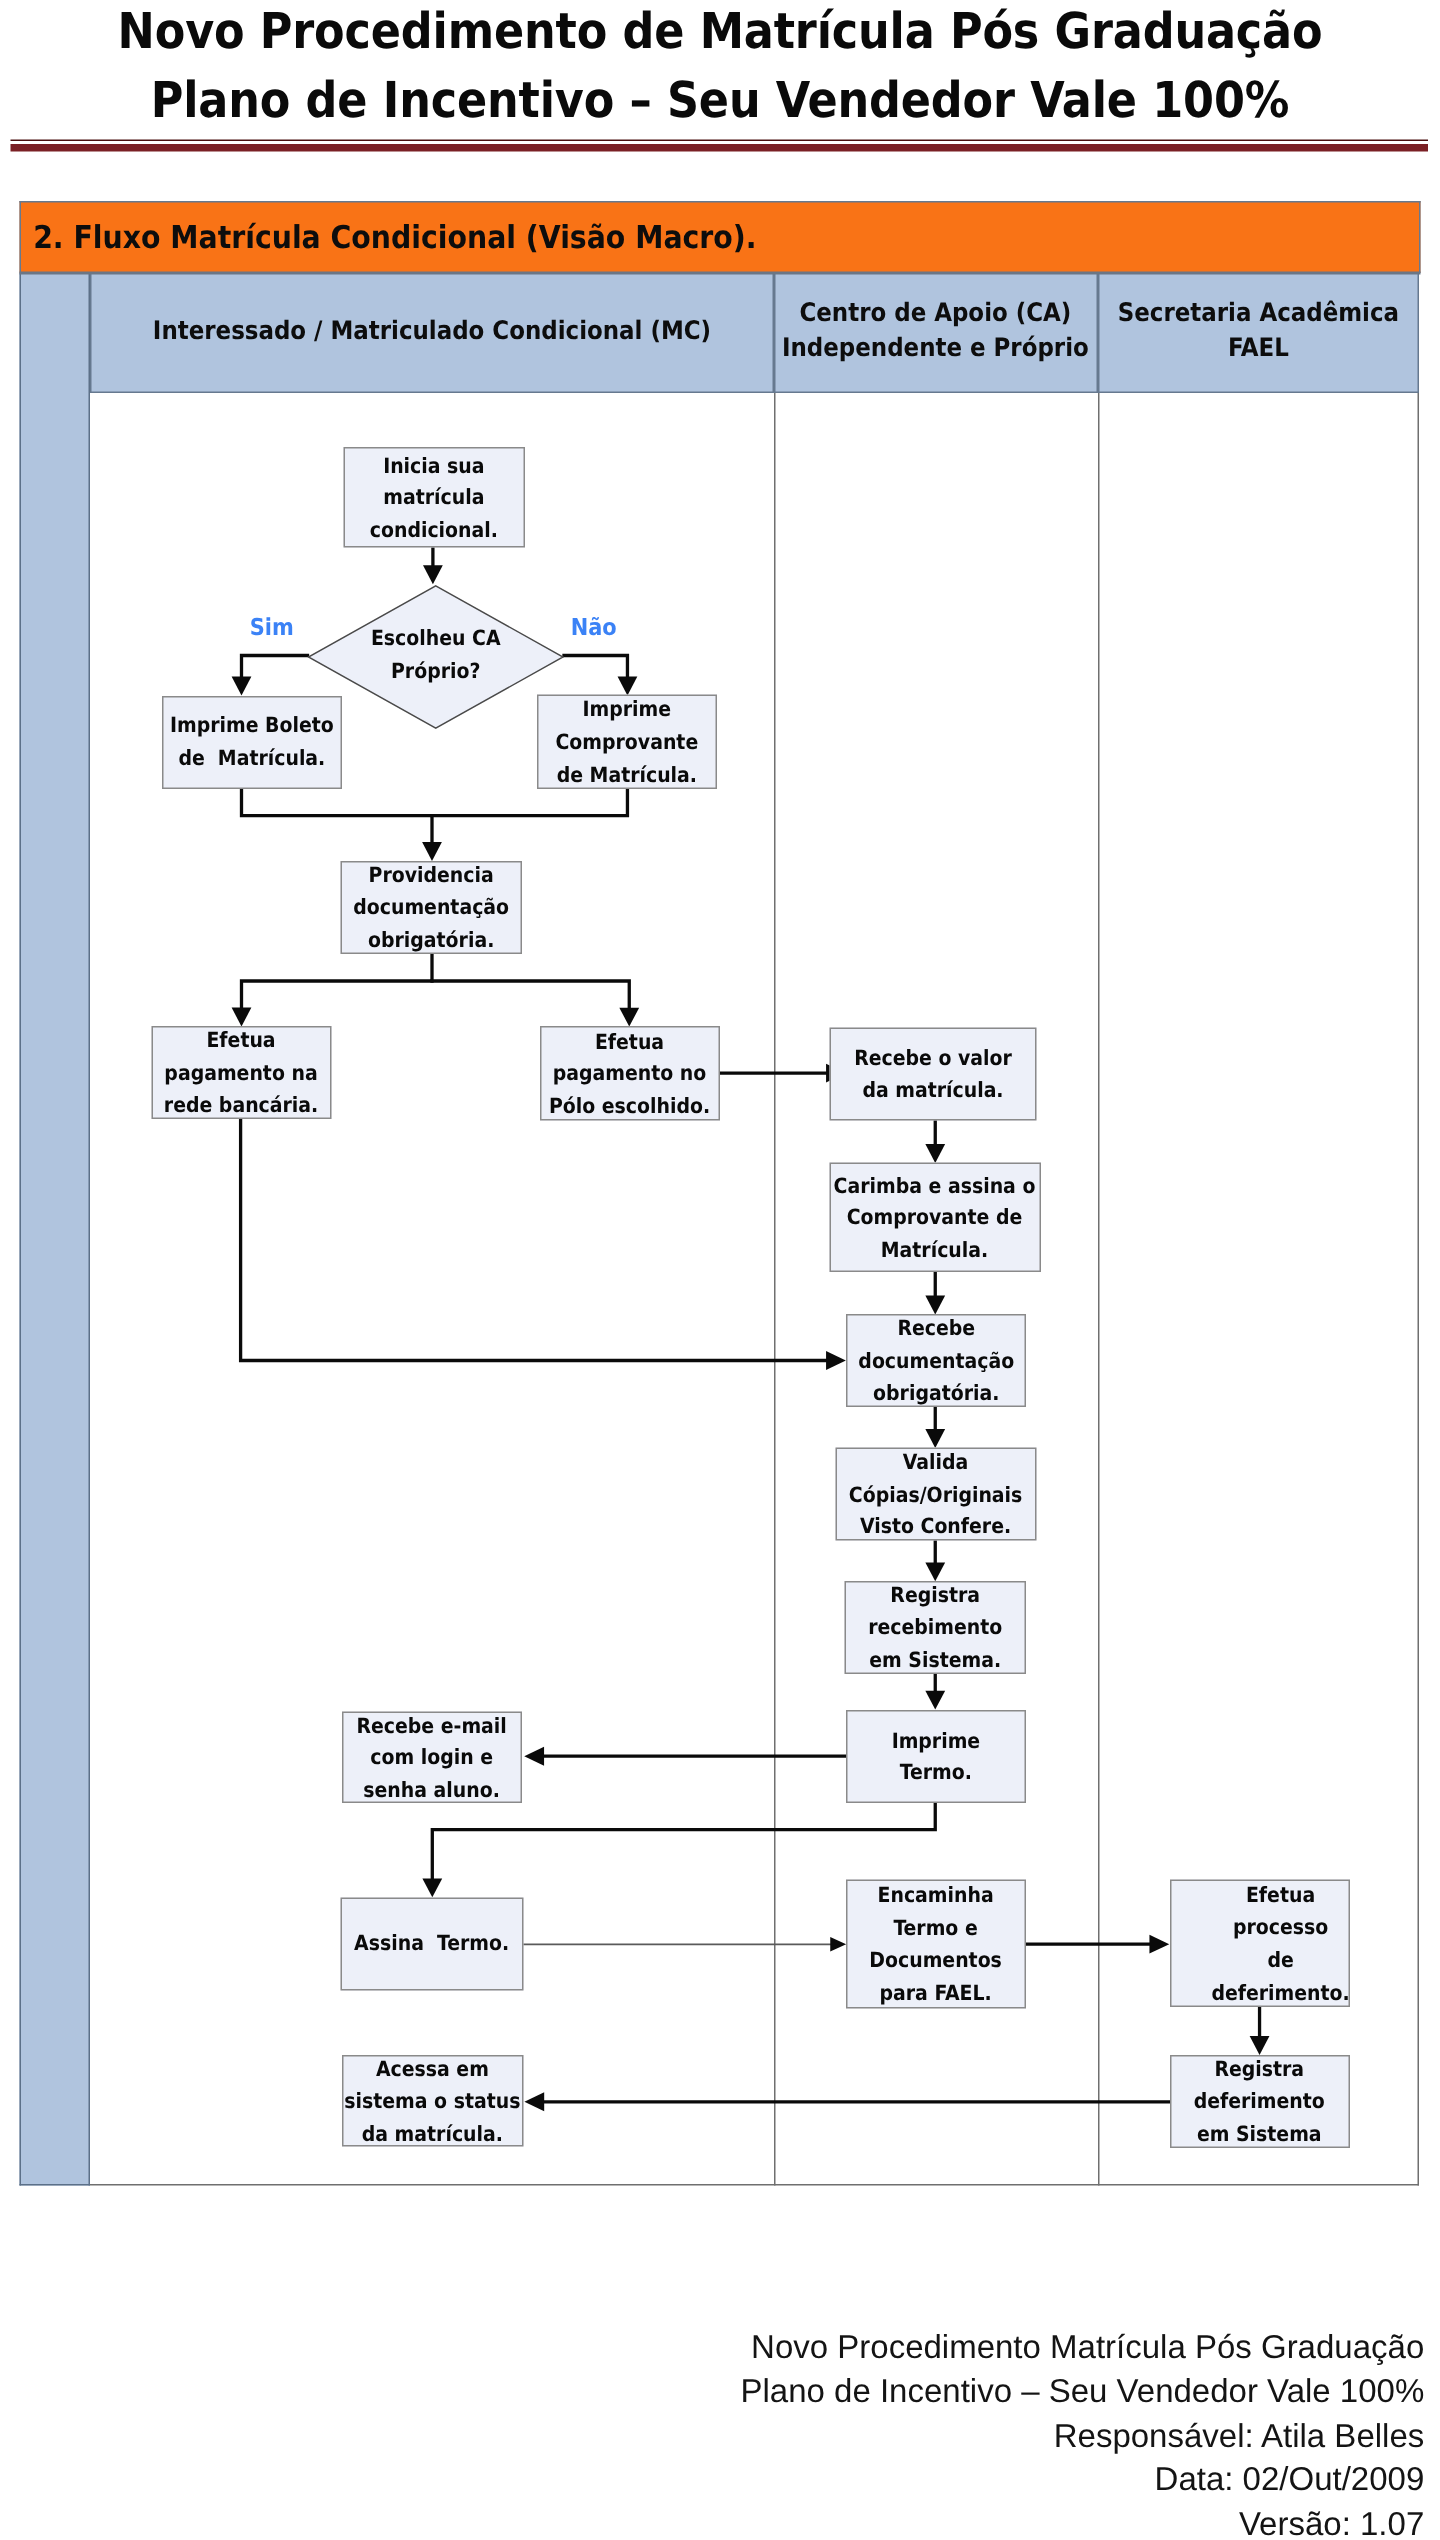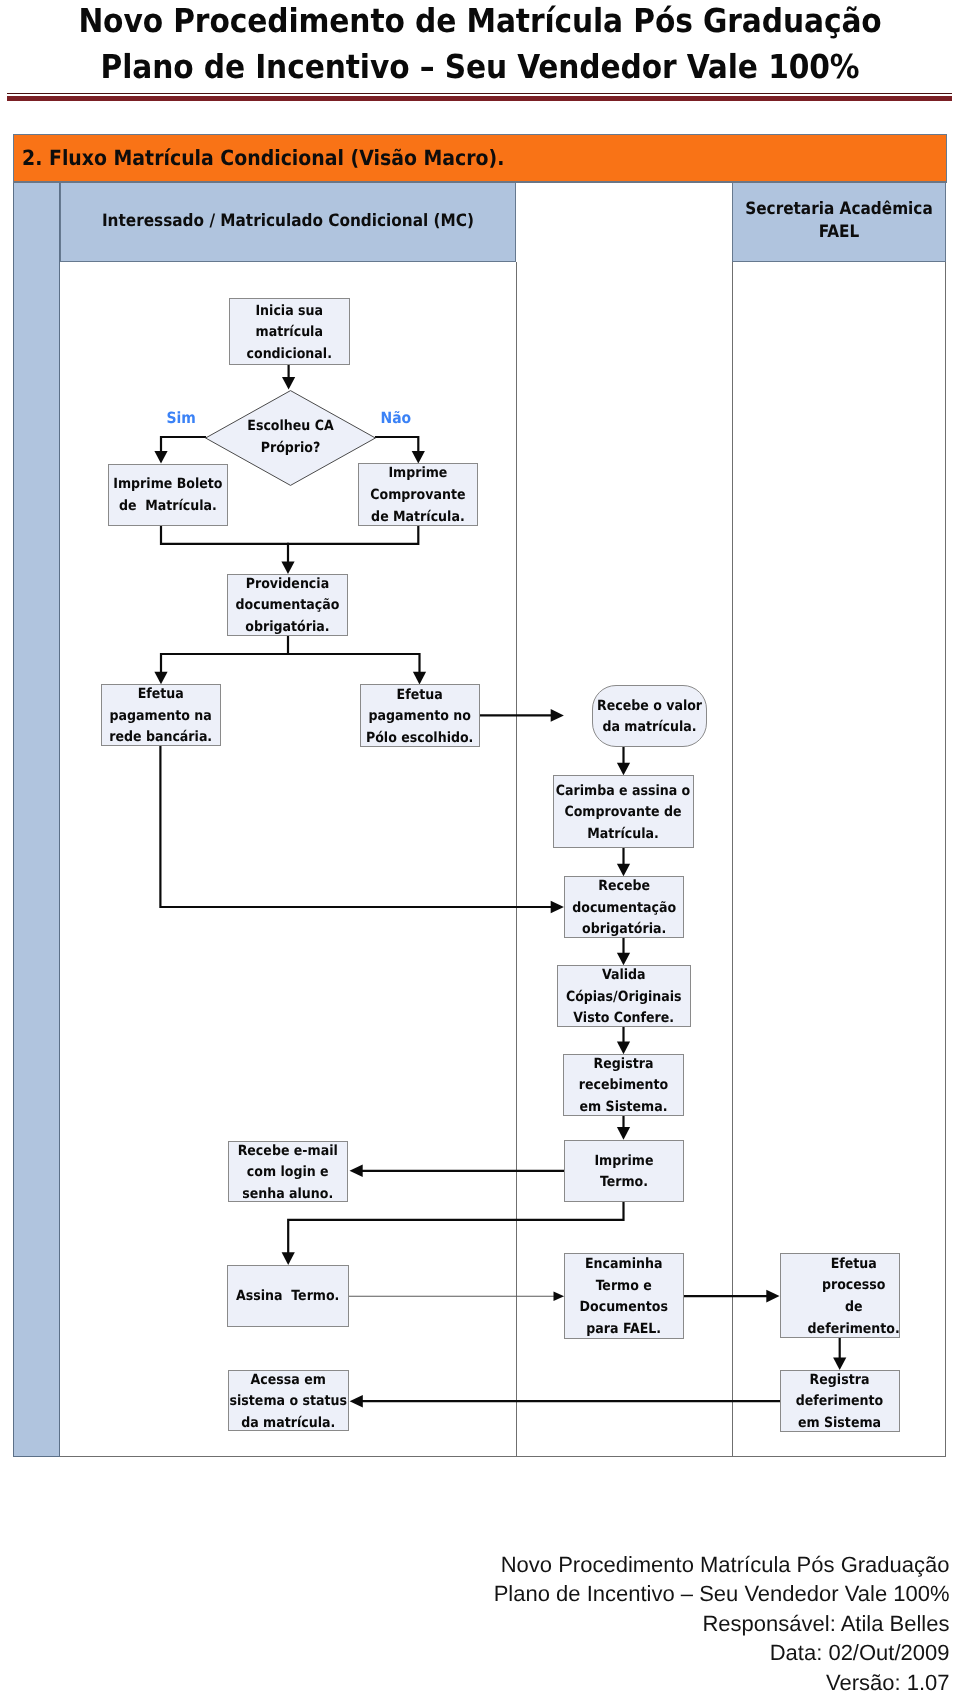--- a/index.html
+++ b/index.html
@@ -49,20 +49,22 @@
       <div class="thick"></div>
   </div>
 
   <div id="chart-table">
     <div id="title-row">
       <div class="txt">2. Fluxo Matrícula Condicional (Visão Macro).</div>
     </div>
     <div id="title-rule"></div>
     <div id="left-strip"></div>
     <div class="hdr-cell" style="left:47.8px;width:455.2px">Interessado / Matriculado Condicional (MC)</div>
+    <div class="hdr-cell" style="left:503px;width:216px;white-space:pre-line">Centro de Apoio (CA)
+Independente e Próprio</div>
     <div class="hdr-cell" style="left:719px;width:214.7px;white-space:pre-line">Secretaria Acadêmica
 FAEL</div>
     <div class="body-cell" style="left:47.8px;width:455.2px;border-left:none"></div>
     <div class="body-cell" style="left:503px;width:216px"></div>
     <div class="body-cell last" style="left:719px;width:214.7px"></div>
   </div>
 
   <div id="flow-layer">
     <svg id="flow-svg" viewBox="0 0 960 1693">
         <g>
@@ -162,21 +164,21 @@
 de Matrícula.</div>
       <div class="node" style="left: 227.3px; top: 574px; width: 120.3px; height: 61.8px;">Providencia
 documentação
 obrigatória.</div>
       <div class="node" style="left: 100.6px; top: 684.3px; width: 120.2px; height: 62.2px;">Efetua
 pagamento na
 rede bancária.</div>
       <div class="node" style="left: 359.7px; top: 684.4px; width: 120px; height: 62.5px;">Efetua
 pagamento no
 Pólo escolhido.</div>
-      <div class="node" style="left: 592px; top: 685px; width: 115px; height: 61.7px; border-radius: 24px;">Recebe o valor
+      <div class="node" style="left: 553px; top: 685px; width: 138px; height: 61.7px;">Recebe o valor
 da matrícula.</div>
       <div class="node" style="left: 552.5px; top: 775.3px; width: 141px; height: 73px;">Carimba e assina o
 Comprovante de
 Matrícula.</div>
       <div class="node" style="left: 564.2px; top: 876.3px; width: 120px; height: 62px;">Recebe
 documentação
 obrigatória.</div>
       <div class="node" style="left: 556.7px; top: 965.3px; width: 134.1px; height: 61.7px;">Valida
 Cópias/Originais
 Visto Confere.</div>

